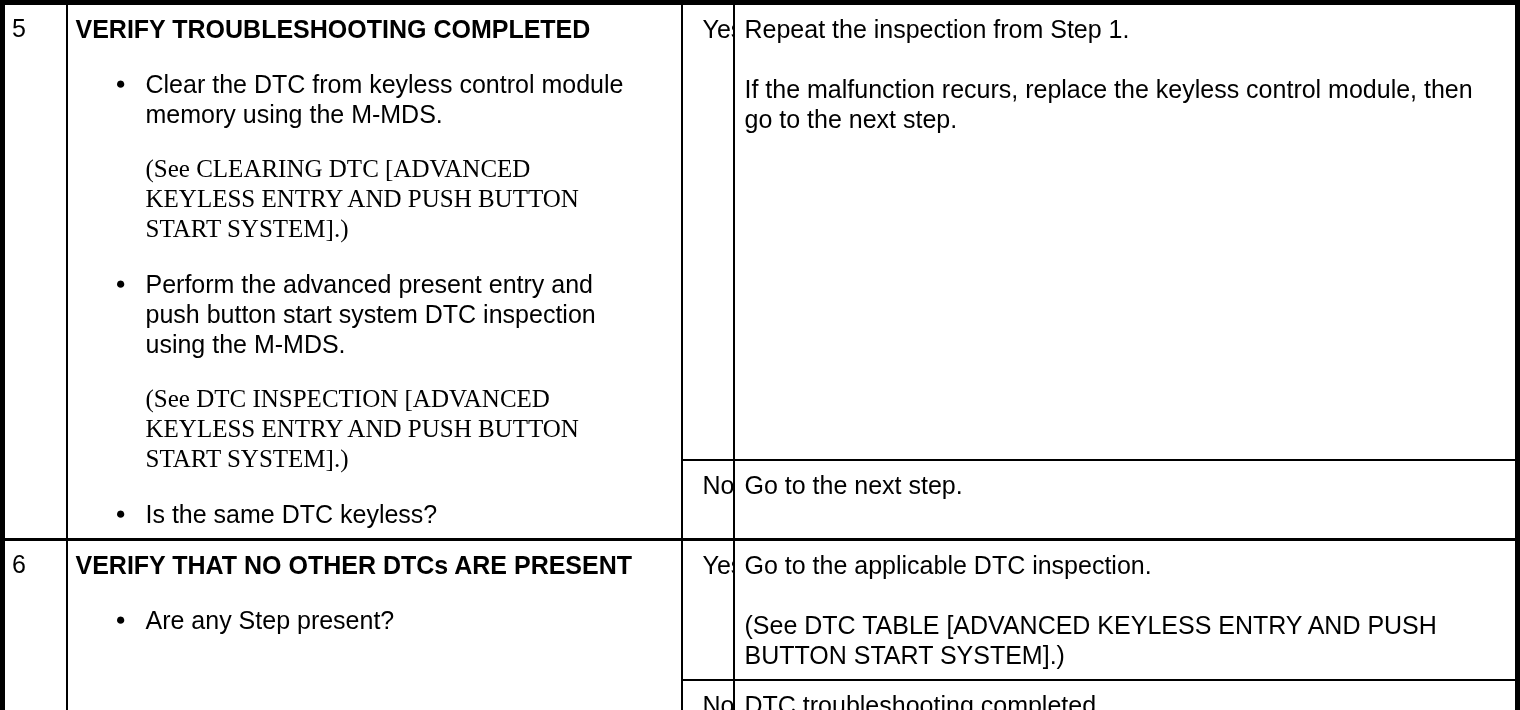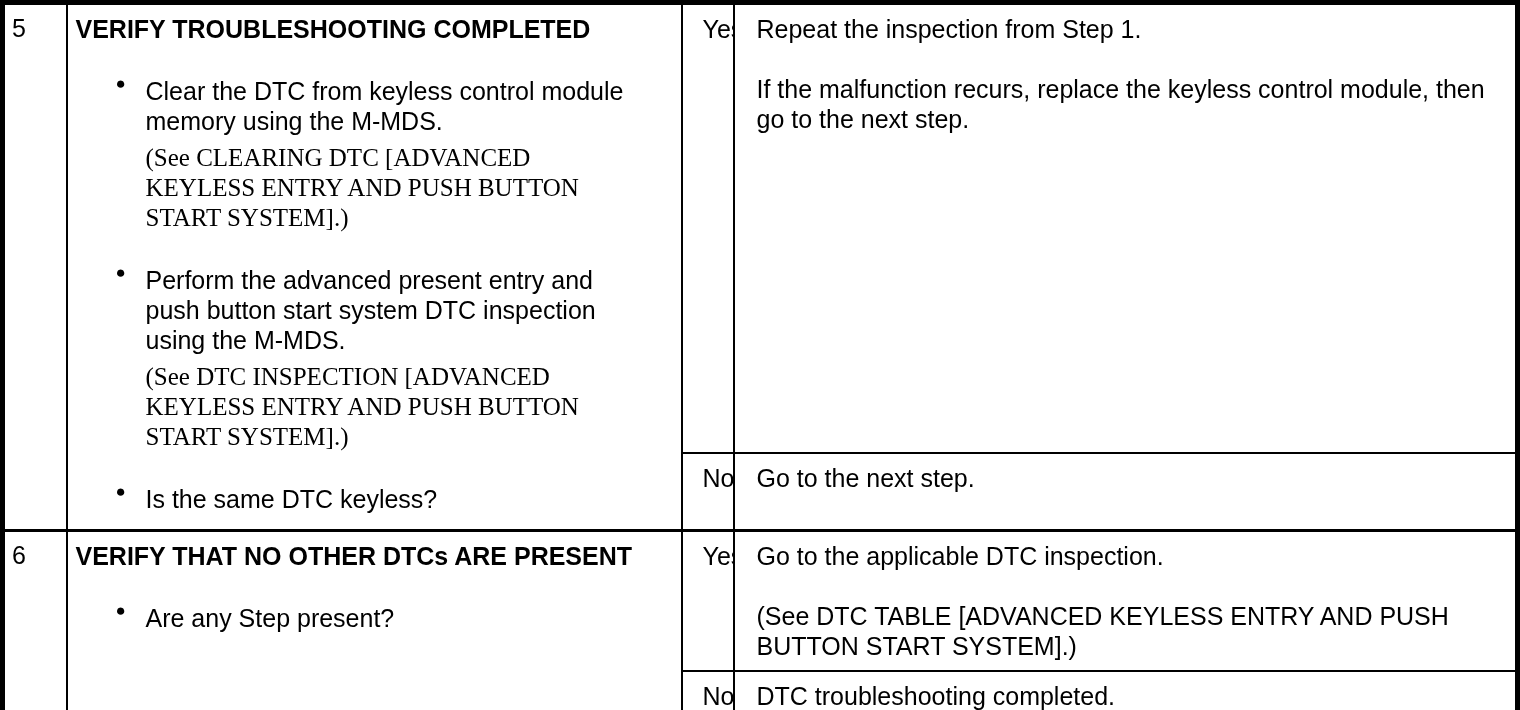--- a/index.html
+++ b/index.html
@@ -28,39 +28,38 @@
   }
   td {
     border: 2px solid #000000;
     vertical-align: top;
     padding: 9px 6px;
     overflow: hidden;
   }
   td.step-cell   { padding: 8px 4px 8px 7px; }
   td.insp-cell   { padding: 9px 0 9px 8px; }
   td.result-cell { padding: 9px 2px 9px 20px; }
-  td.action-cell { padding: 9px 6px 9px 22px; }
+  td.action-cell { padding: 9px 6px 9px 10px; }
 
   tr.step-start td { border-top: 3px solid #000000; }
 
   .cell-title { font-weight: bold; white-space: pre-line; }
 
   .item { margin-top: 25px; }
   .item.bullet { display: flex; }
   .item.bullet .dot {
     flex: 0 0 30px;
     margin-left: 40px;
     font-size: 17px;
     line-height: 30px;
   }
   .item.note { margin-left: 70px; font-family: Liberation Serif, serif; }
   .item .txt, .item.note {
     white-space: pre-line;
     max-width: 525px;
-    margin-top: 7px;
   }
 
   .action-cell p {
     margin: 0;
     white-space: pre-line;
     max-width: 770px;
   }
   .action-cell p + p { margin-top: 30px; }
 </style>
 </head>

